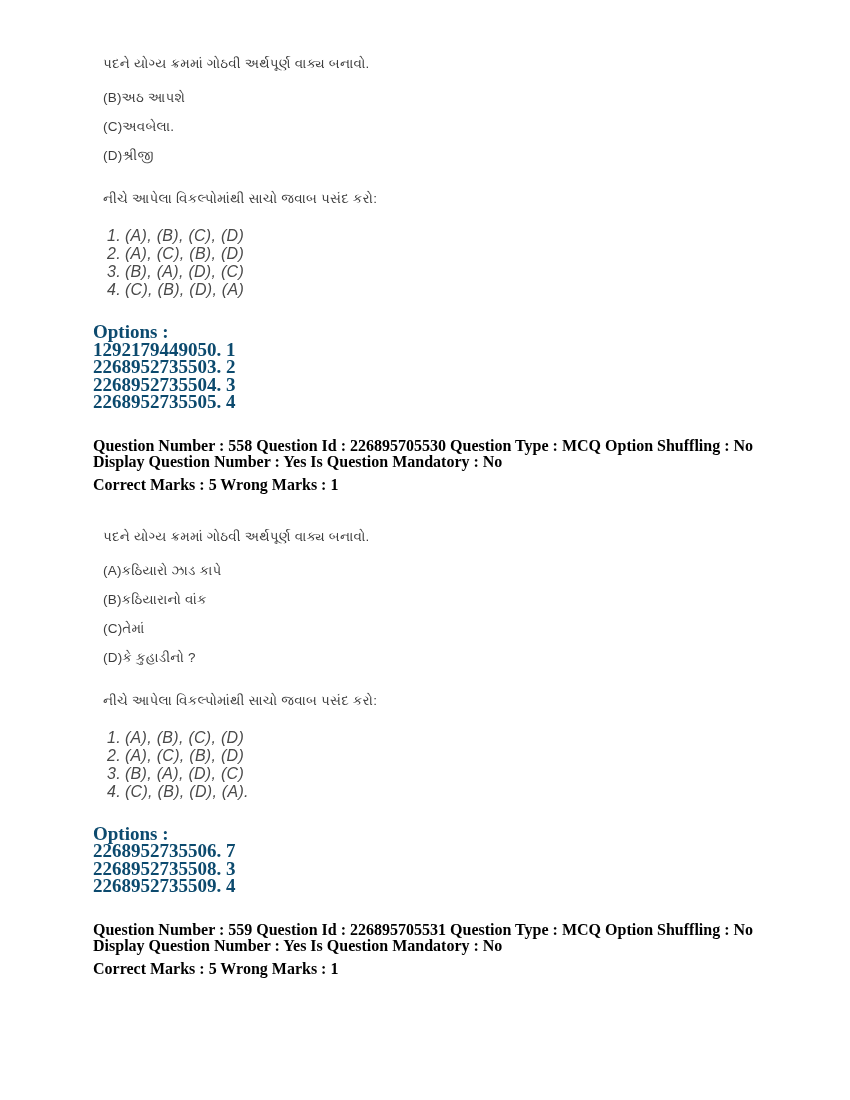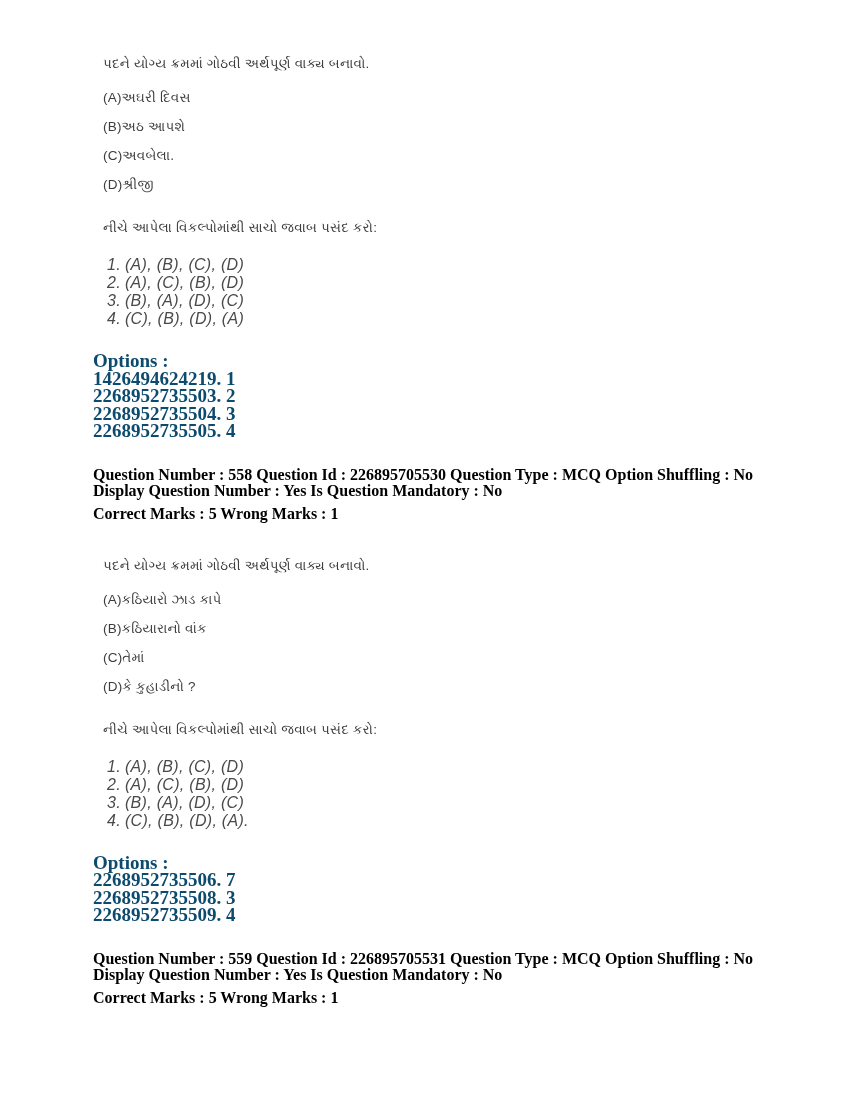--- a/index.html
+++ b/index.html
@@ -66,36 +66,35 @@
   .q-body { margin-top: 36px; }
   .q-body-first { margin-top: 0; }
 </style>
 </head>
 <body>
 
 <div class="page">
 
   <div class="q-body q-body-first">
     <div class="g-line g-intro">પદને યોગ્ય ક્રમમાં ગોઠવી અર્થપૂર્ણ વાક્ય બનાવો.</div>
-    <div class="g-line">(A)અઘરી દિવસ</div>
     <div class="g-line">(B)અઠ આપશે</div>
     <div class="g-line">(C)અવબેલા.</div>
     <div class="g-line">(D)શ્રીજી</div>
     <div class="g-line g-instruction">નીચે આપેલા વિકલ્પોમાંથી સાચો જવાબ પસંદ કરો:</div>
 
     <ol class="combo-list">
       <li><span class="combo-num">1.</span><span>(A), (B), (C), (D)</span></li>
       <li><span class="combo-num">2.</span><span>(A), (C), (B), (D)</span></li>
       <li><span class="combo-num">3.</span><span>(B), (A), (D), (C)</span></li>
       <li><span class="combo-num">4.</span><span>(C), (B), (D), (A)</span></li>
     </ol>
 
     <div class="options-block">
       <div>Options :</div>
-      <div>1426494624219. 1</div>
+      <div>1292179449050. 1</div>
       <div>2268952735503. 2</div>
       <div>2268952735504. 3</div>
       <div>2268952735505. 4</div>
     </div>
   </div>
 
   <div class="meta-block">
     <div>Question Number : 558 Question Id : 226895705530 Question Type : MCQ Option Shuffling : No Display Question Number : Yes Is Question Mandatory : No</div>
     <div class="meta-marks">Correct Marks : 5 Wrong Marks : 1</div>
   </div>

